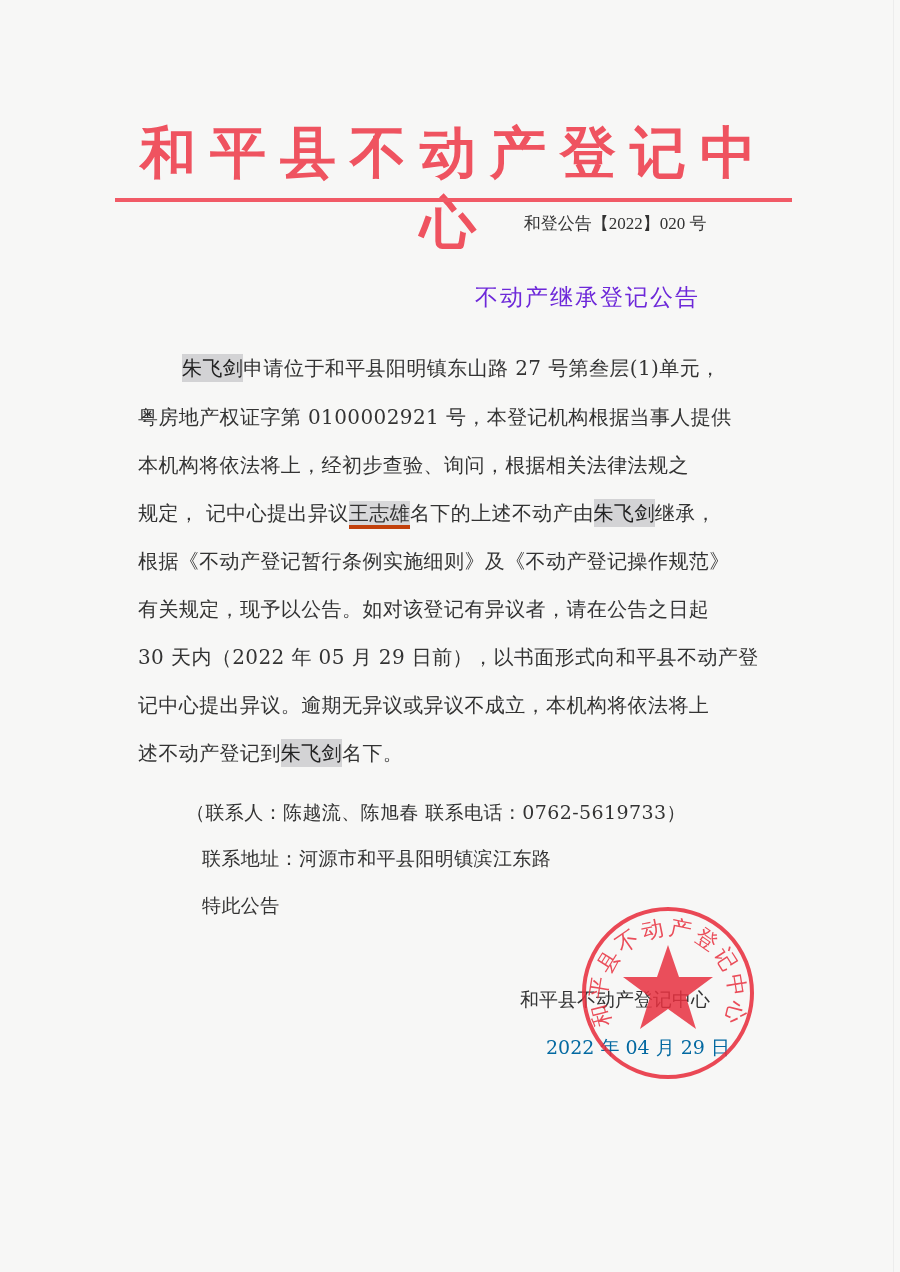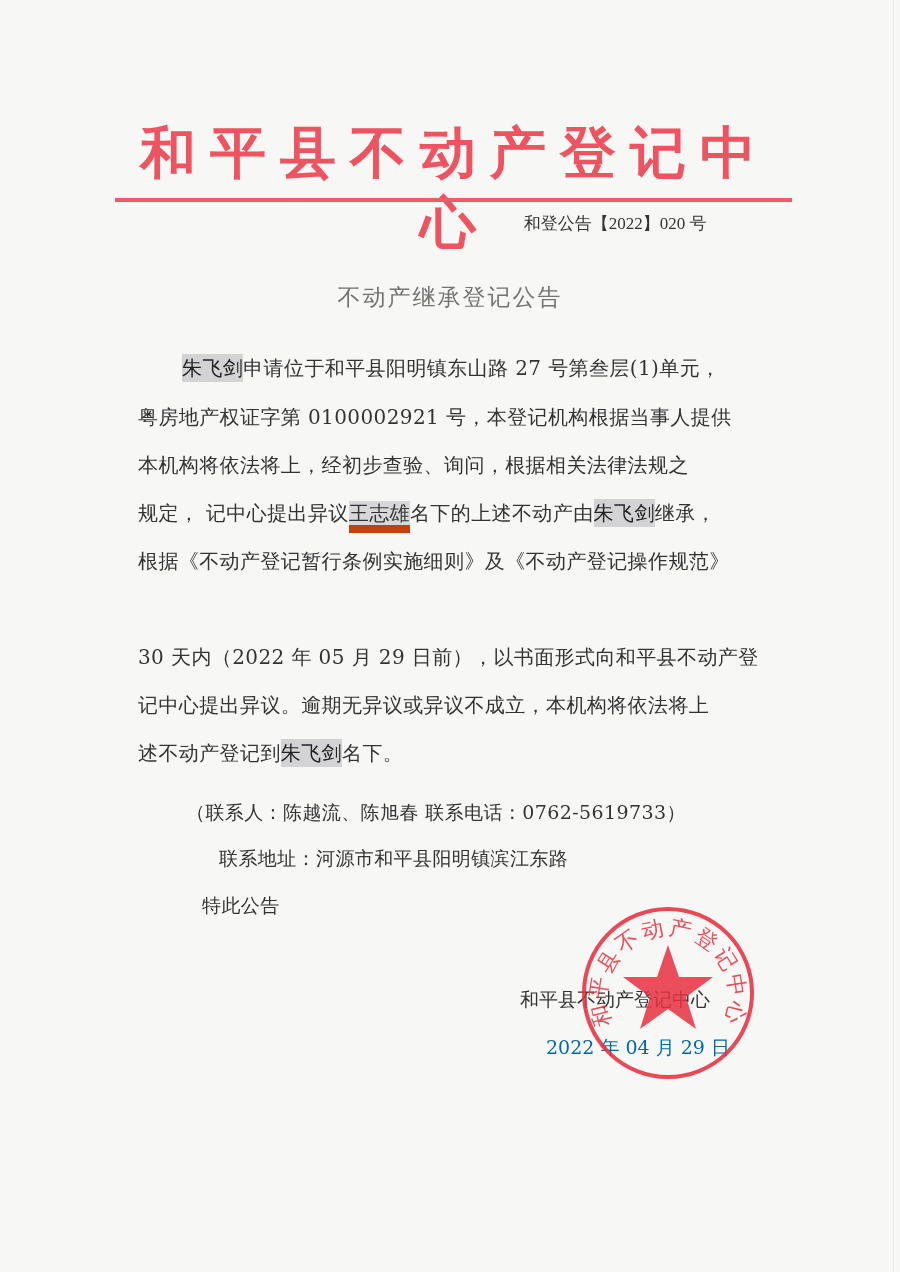--- a/index.html
+++ b/index.html
@@ -15,35 +15,35 @@
     position: absolute; left: 110px; top: 118px; width: 690px; text-align: center;
     font-family: "DejaVu Sans", "Liberation Sans", sans-serif;
     font-weight: bold; font-size: 56px; letter-spacing: 14px; color: #ef5360; line-height: 70px;
   }
   .red-rule { position: absolute; left: 115px; top: 198px; width: 677px; height: 4px; background: #f15a66; }
   .doc-number {
     position: absolute; left: 480px; top: 212px; width: 270px; text-align: center;
     font-size: 17px; color: #333; line-height: 24px; font-family: Liberation Serif, serif;
   }
   .notice-title {
-    position: absolute; left: 200px; top: 282px; width: 500px; text-align: center;
+    position: absolute; left: 200px; top: 282px; width: 500px; text-align: right;
     font-family: "DejaVu Sans", "Liberation Sans", sans-serif;
-    font-size: 23px; letter-spacing: 2px; color: #737373; line-height: 30px;
+    font-size: 23px; letter-spacing: 2px; color: #6d28d9; line-height: 30px;
   }
   .line {
     position: absolute; left: 138px; width: 640px;
     font-size: 20px; line-height: 30px; color: #333; white-space: nowrap; letter-spacing: 0.4px;
   }
   .hl {
     background: #d3d3d5; font-weight: normal;
     font-family: "DejaVu Sans", "Liberation Sans", sans-serif; color: #222;
     padding: 2px 0;
   }
   .hl-under {
-    background: #d8d8da; border-bottom: 8px solid #c2410c;
+    background: #d8d8da; border-bottom: 4px solid #c2410c;
   }
   .sign-org { position: absolute; left: 520px; top: 985px; font-size: 19px; line-height: 28px; color: #333; white-space: nowrap; }
   .sign-date { position: absolute; left: 546px; top: 1033px; font-size: 19px; line-height: 28px; color: #0369a1; white-space: nowrap; }
   .stamp { position: absolute; left: 578px; top: 903px; width: 180px; height: 180px; pointer-events: none; }
 </style>
 </head>
 <body>
 
 <div class="page">
   <div class="edge-line"></div>
@@ -56,28 +56,29 @@
 
   <div class="line" style="top:353px; left:182px;">
     <span class="hl">朱飞剑</span><span>申请位于和平县阳明镇东山路 27 号第叁层(1)单元，</span>
   </div>
   <div class="line" style="top:402px;">粤房地产权证字第 0100002921 号，本登记机构根据当事人提供</div>
   <div class="line" style="top:450px;">本机构将依法将上，经初步查验、询问，根据相关法律法规之</div>
   <div class="line" style="top:498px;">
     <span>规定，  记中心提出异议</span><span class="hl-under">王志雄</span><span>名下的上述不动产由</span><span class="hl">朱飞剑</span><span>继承，</span>
   </div>
   <div class="line" style="top:546px;">根据《不动产登记暂行条例实施细则》及《不动产登记操作规范》</div>
+  <div class="line" style="top:594px;">有关规定，现予以公告。如对该登记有异议者，请在公告之日起</div>
   <div class="line" style="top:642px;">30 天内（2022 年 05 月 29 日前），以书面形式向和平县不动产登</div>
   <div class="line" style="top:690px;">记中心提出异议。逾期无异议或异议不成立，本机构将依法将上</div>
   <div class="line" style="top:738px;">
     <span>述不动产登记到</span><span class="hl">朱飞剑</span><span>名下。</span>
   </div>
 
   <div class="line" style="top:797px; left:186px; font-size:19px;">（联系人：陈越流、陈旭春  联系电话：0762-5619733）</div>
-  <div class="line" style="top:843px; left:202px; font-size:19px;margin-left:17px;">联系地址：河源市和平县阳明镇滨江东路</div>
+  <div class="line" style="top:843px; left:202px; font-size:19px;">联系地址：河源市和平县阳明镇滨江东路</div>
   <div class="line" style="top:890px; left:202px; font-size:19px;">特此公告</div>
 
   <div class="sign-org">和平县不动产登记中心</div>
   <div class="sign-date">2022 年 04 月 29 日</div>
 
   <svg class="stamp" viewBox="0 0 180 180" xmlns="http://www.w3.org/2000/svg">
     <defs>
       <path id="arcPath" d="M 38 128 A 62 62 0 1 1 142 128"></path>
     </defs>
     <circle cx="90" cy="90" r="84" fill="none" stroke="#e8303f" stroke-width="4" opacity="0.88"></circle>

